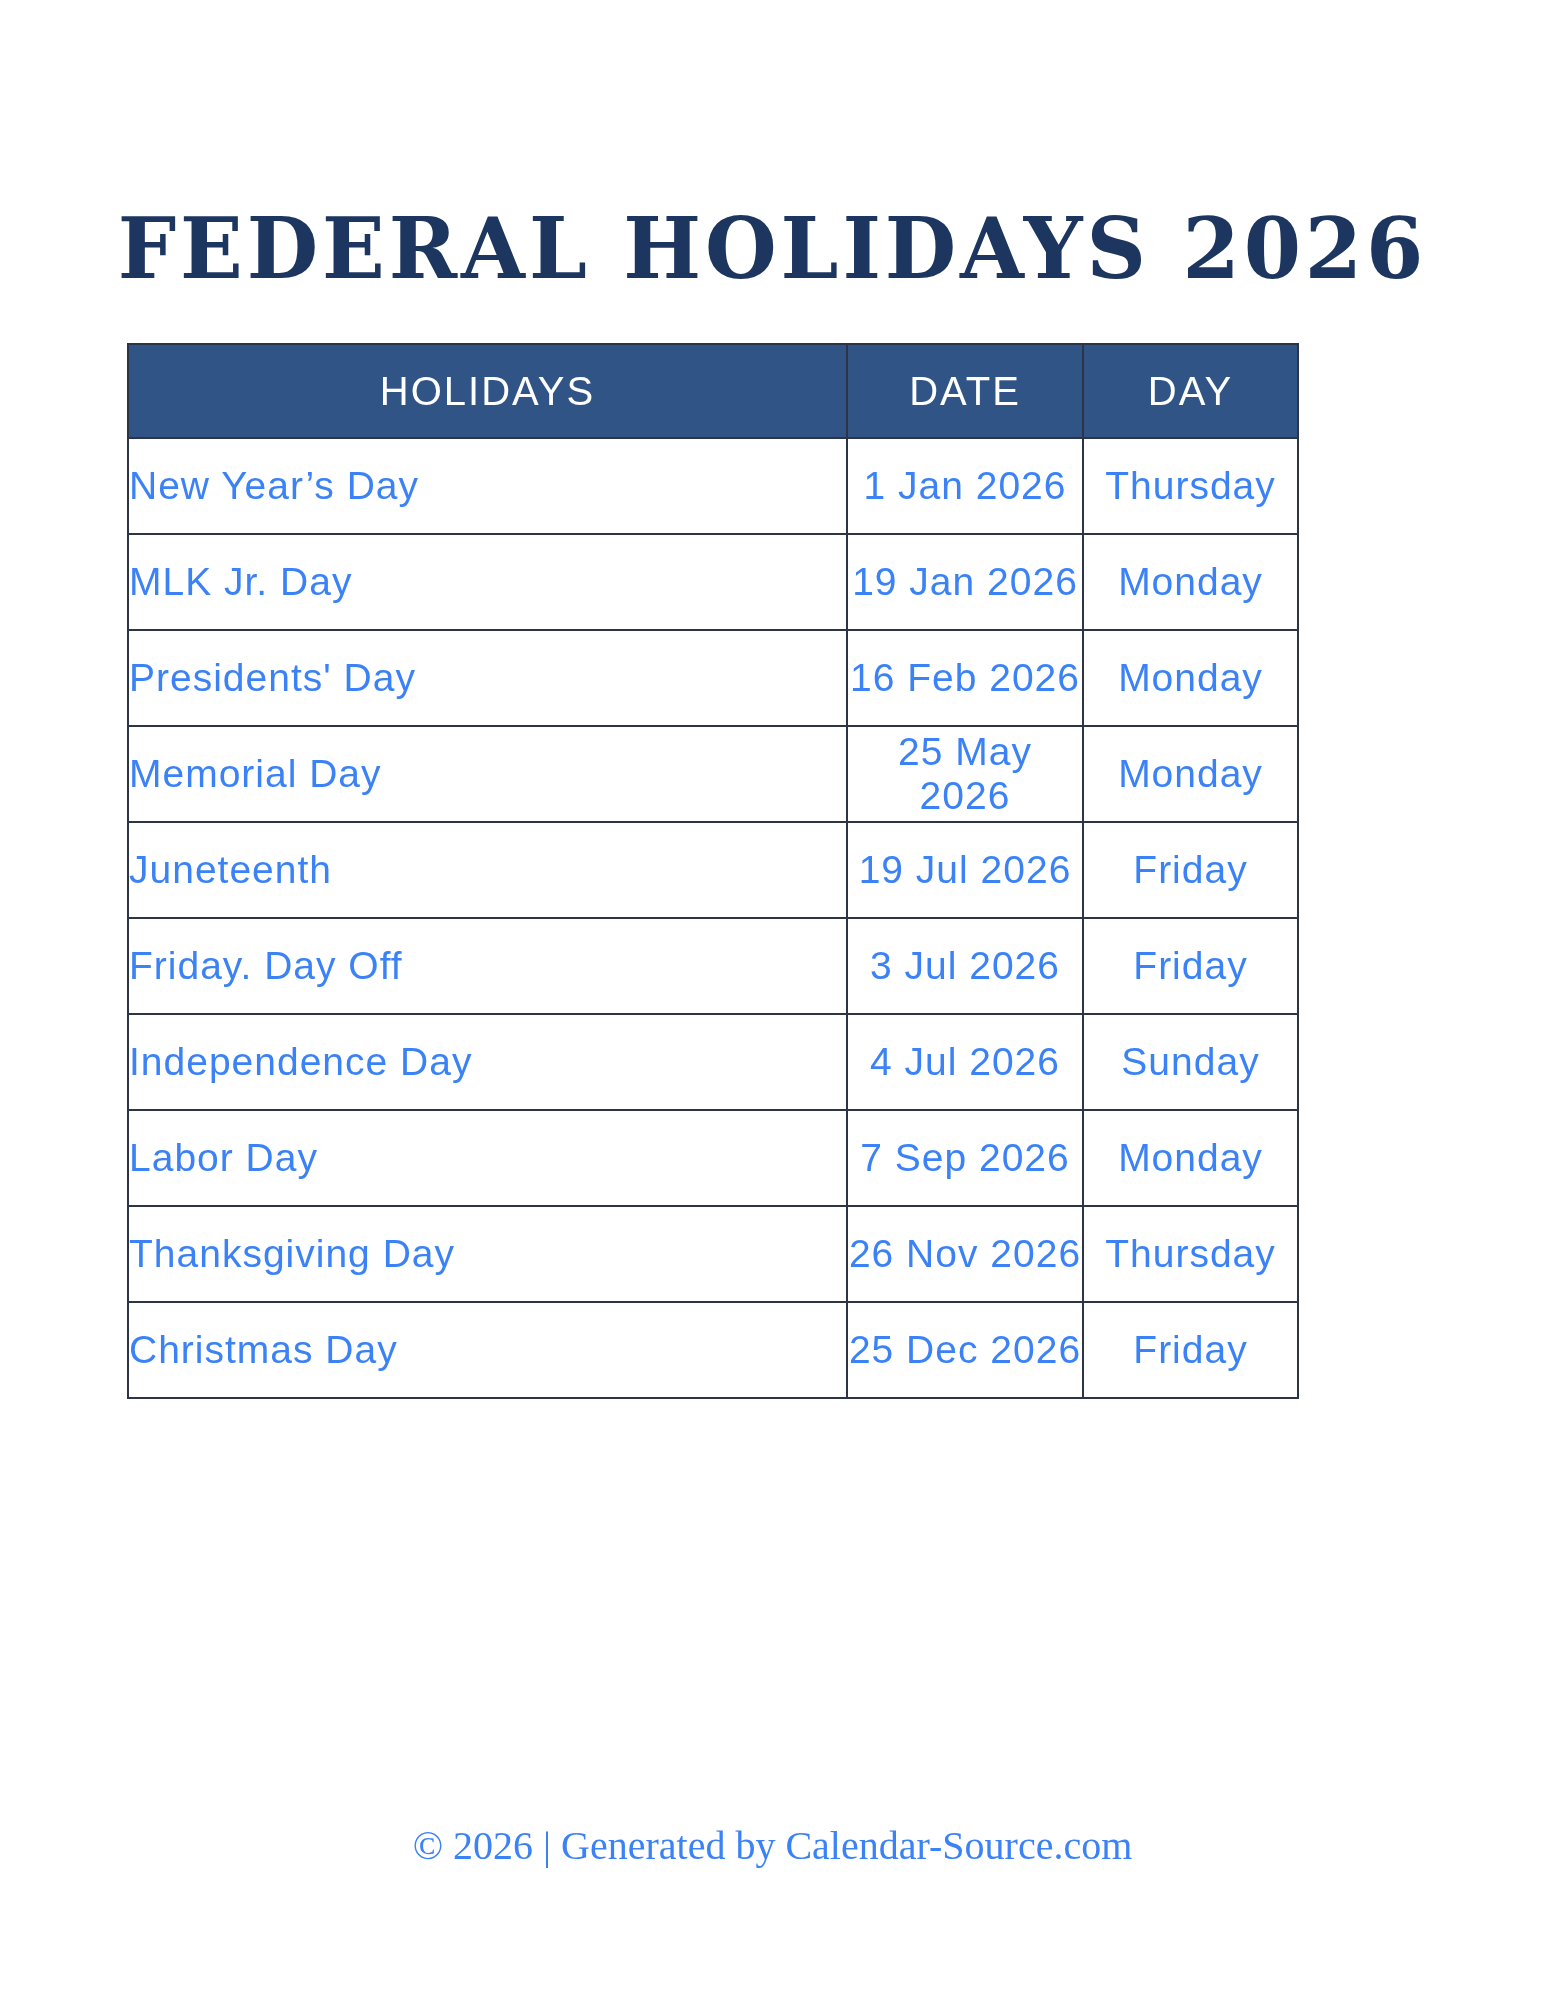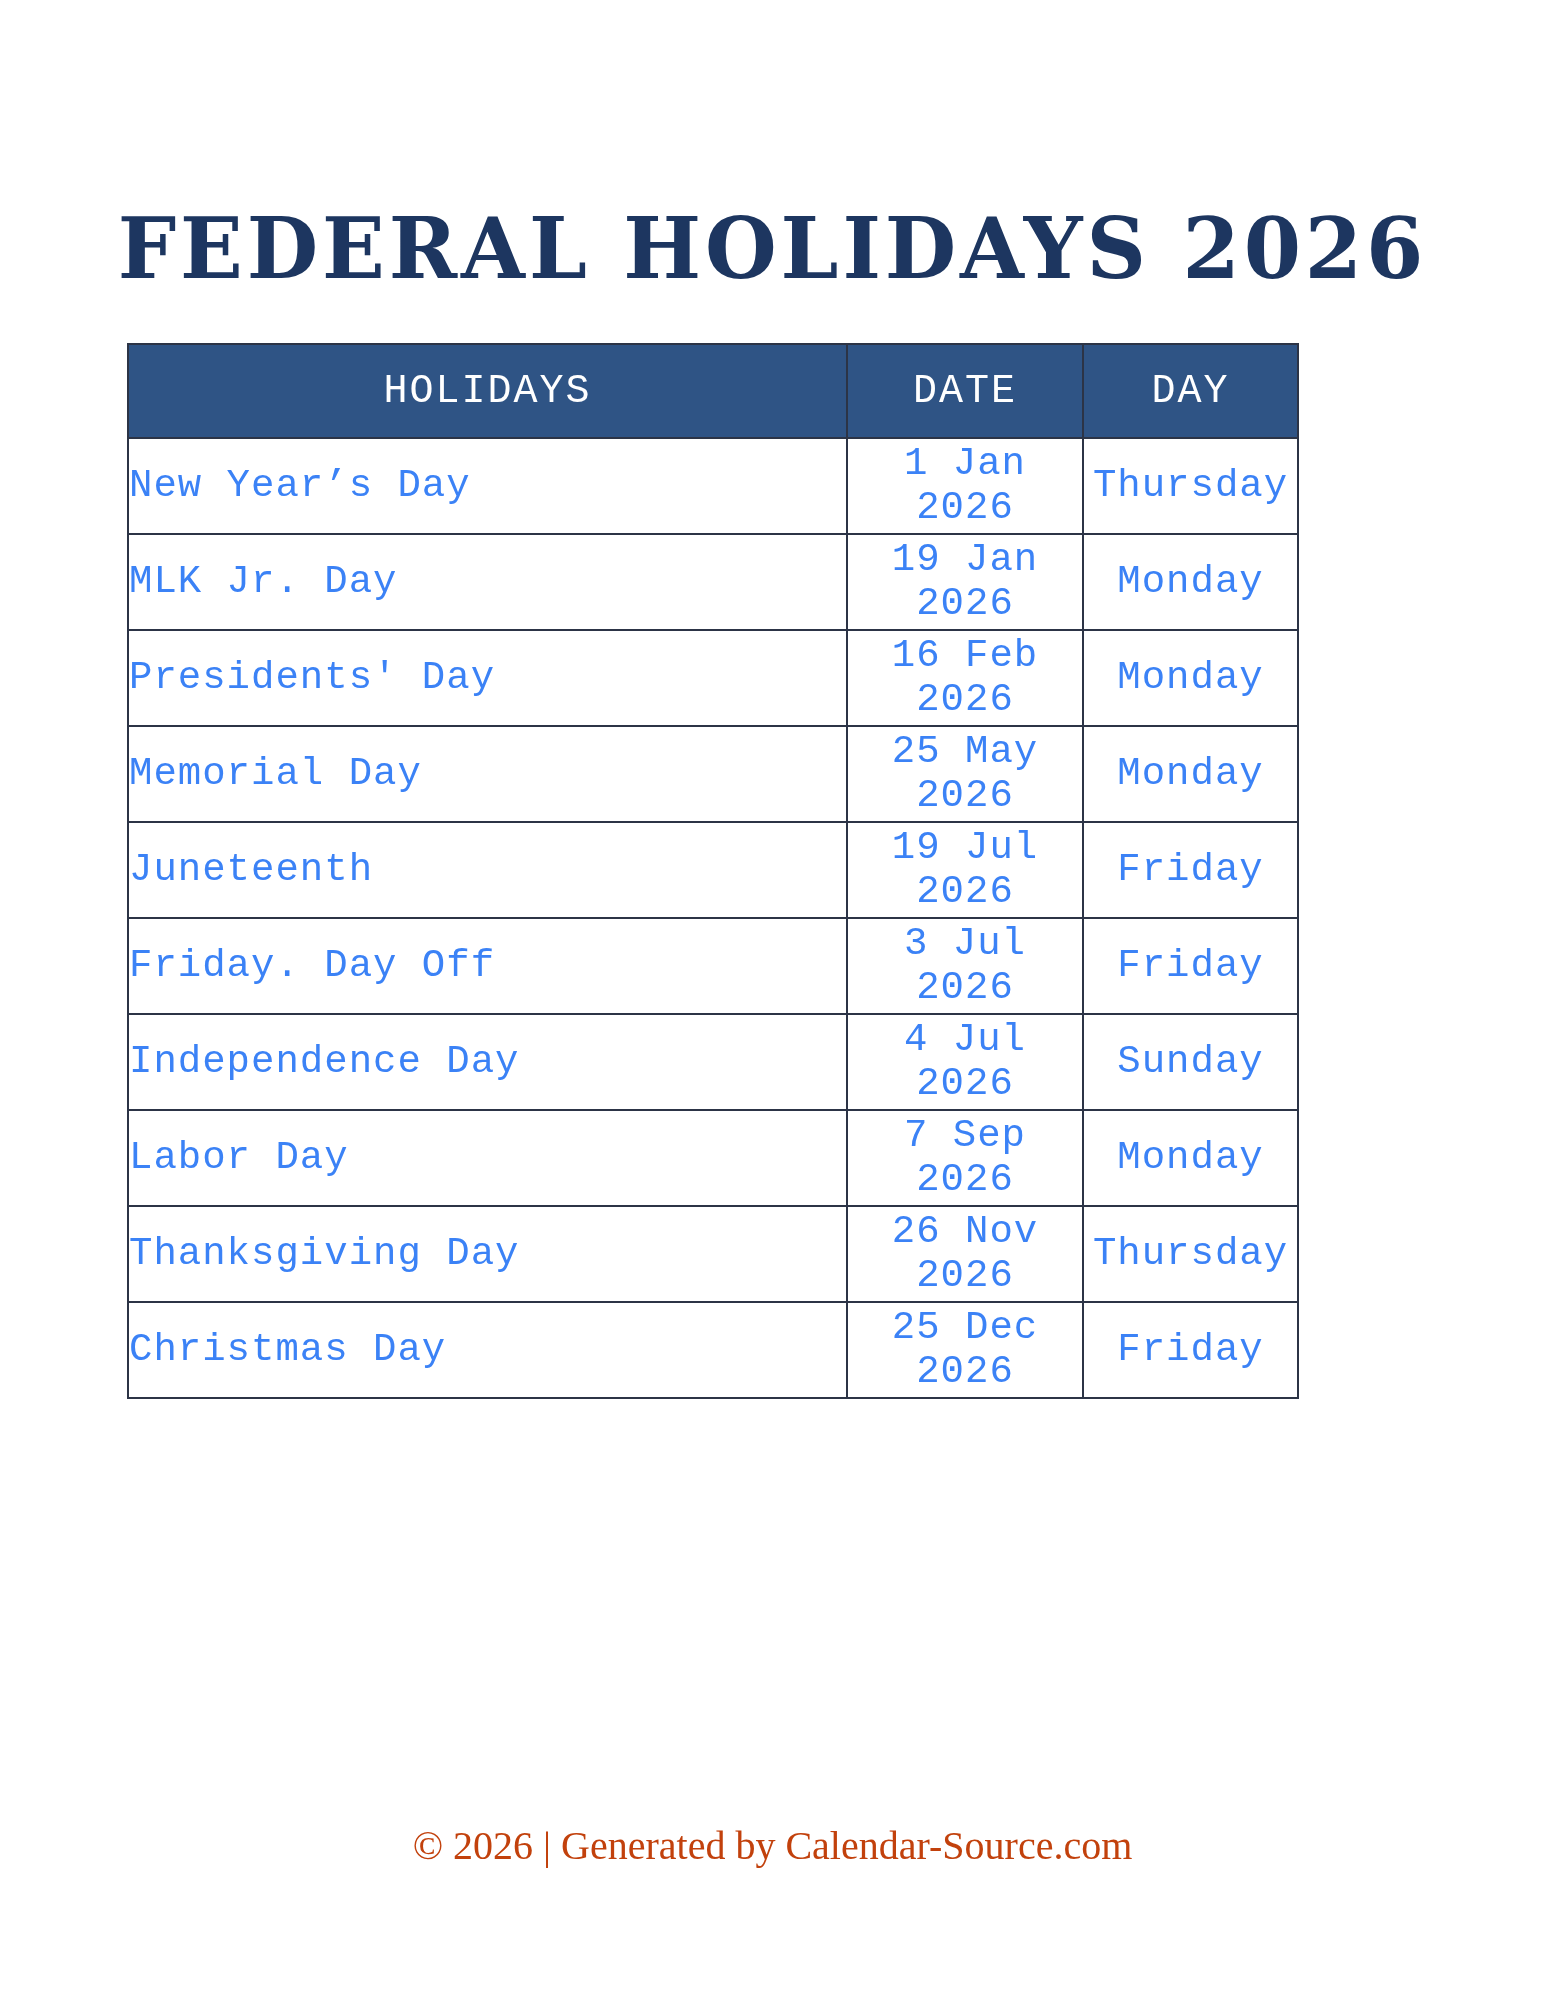--- a/index.html
+++ b/index.html
@@ -6,39 +6,39 @@
   body { width: 1545px; height: 2000px; position: relative; overflow: hidden; }
   .title {
     position: absolute; left: 0; top: 138px; width: 1545px; text-align: center;
     font-family: "DejaVu Serif", serif; font-weight: bold; font-size: 84px;
     color: #1d3660; letter-spacing: 4px; line-height: 110px;
     transform: scaleX(0.98);
   }
   table.holidays {
     position: absolute; left: 127px; top: 343px; width: 1170px;
     border-collapse: collapse; table-layout: fixed;
-    font-family: Liberation Mono, monospace;
+    font-family: Liberation Sans, sans-serif;
   }
   table.holidays th, table.holidays td {
     border: 2.5px solid #2c3446; padding: 0;
   }
   table.holidays th {
     background: #2f5485; color: #ffffff; font-weight: normal;
     font-size: 40px; letter-spacing: 2px; height: 92px; text-align: center;
   }
   table.holidays td {
     height: 94px; font-size: 39px; color: #3b82f6; background: #fff;
     letter-spacing: 1px;
   }
   td.c-name { text-align: left; padding-left: 26px; }
   td.c-date, td.c-day { text-align: center; }
   col.w1 { width: 719px; } col.w2 { width: 236px; } col.w3 { width: 215px; }
   .footer {
     position: absolute; left: 0; top: 1822px; width: 1545px; text-align: center;
-    font-family: "Liberation Serif", serif; font-size: 40px; color: #c2410c;
+    font-family: "Liberation Serif", serif; font-size: 40px; color: #3b82f6;
   }
 </style>
 </head>
 <body>
 
 <h1 class="title">FEDERAL HOLIDAYS 2026</h1>
 
 <table class="holidays">
   <colgroup>
       <col class="w1">

